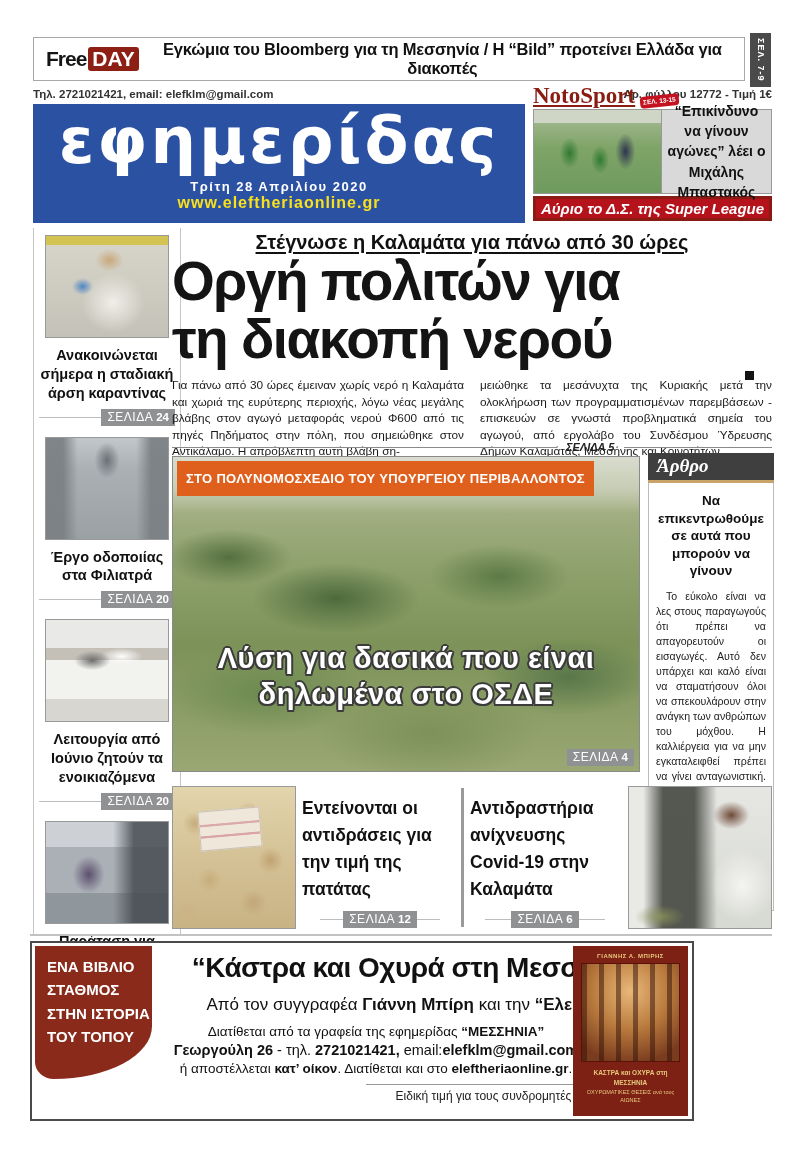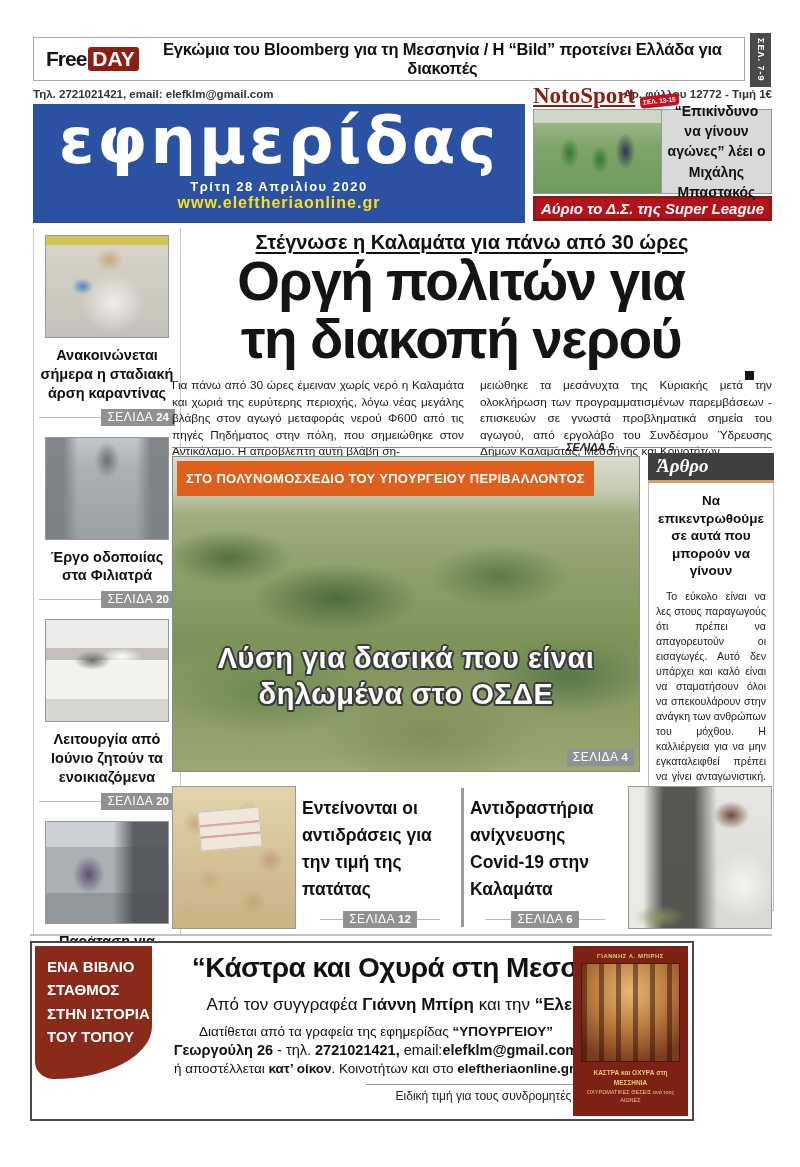--- a/index.html
+++ b/index.html
@@ -79,21 +79,21 @@
       linear-gradient(180deg,#e9e9e7 0 28%,#c4c0b8 28% 40%,#f2f2ef 40% 78%,#d8d6d0 78%); }
   .ph-fuel { background:
       linear-gradient(90deg,rgba(90,95,100,0) 55%,rgba(70,75,82,.85) 72%),
       radial-gradient(ellipse 22px 26px at 35% 52%,#5c4f6e,rgba(92,79,110,0) 72%),
       linear-gradient(180deg,#cdd1d5 0 25%,#aab0b6 25% 70%,#8f969c 70%); }
 
   
   .kicker { position:absolute; left:172px; top:231px; width:600px; text-align:center;
     font-size:20px; font-weight:bold; color:#111; }
   .kicker span { text-decoration:underline; text-underline-offset:3px; }
-  .headline { position:absolute; left:161px; top:252px; width:600px; text-align:center;
+  .headline { position:absolute; left:172px; top:252px; width:600px; text-align:left;
     font-weight:bold; font-size:55px; line-height:1.06; letter-spacing:-1.5px; color:#141414; }
   .lead { position:absolute; left:172px; top:377px; width:600px; display:flex; gap:16px;
     font-size:11.8px; line-height:1.4; text-align:justify; color:#1a1a1a; }
   .lead > div { flex:1; }
   .end-square { position:absolute; left:745px; top:371px; width:9px; height:9px; background:#141414; }
   .pageref-row { position:absolute; left:172px; top:441px; width:600px; display:flex; align-items:center; gap:10px; }
   .pageref-row .badge-line { background:#8a8a8a; }
   .pageref-label { font-size:11px; font-weight:bold; font-style:italic; color:#222; }
   .pr-left { flex:2.6; } .pr-right { flex:1; }
 
@@ -347,27 +347,27 @@
       <div>ΣΤΑΘΜΟΣ</div>
       <div>ΣΤΗΝ ΙΣΤΟΡΙΑ</div>
       <div>ΤΟΥ ΤΟΠΟΥ</div>
     </div>
     <div class="ad-center">
       <div class="ad-title">“Κάστρα και Οχυρά στη Μεσσηνία”</div>
       <div class="ad-by">
         <span>Από τον συγγραφέα </span><span class="b">Γιάννη Μπίρη</span><span> και την </span><span class="b">“Ελευθερία”</span>
       </div>
       <div class="ad-line3">
-        <span>Διατίθεται από τα γραφεία της εφημερίδας </span><span class="b">“ΥΠΟΥΡΓΕΙΟΥ”</span>
+        <span>Διατίθεται από τα γραφεία της εφημερίδας </span><span class="b">“ΜΕΣΣΗΝΙΑ”</span>
       </div>
       <div class="ad-line4">
         <span class="b">Γεωργούλη 26</span><span> - τηλ. </span><span class="b">2721021421,</span><span> email:</span><span class="b">elefklm@gmail.com</span>
       </div>
       <div class="ad-line5">
-        <span>ή αποστέλλεται </span><span class="b">κατ’ οίκον</span><span>. Κοινοτήτων και στο </span><span class="b">eleftheriaonline.gr</span><span>.</span>
+        <span>ή αποστέλλεται </span><span class="b">κατ’ οίκον</span><span>. Διατίθεται και στο </span><span class="b">eleftheriaonline.gr</span><span>.</span>
       </div>
       <div class="ad-special">Ειδική τιμή για τους συνδρομητές</div>
     </div>
     <div class="ad-qr">
       <span class="qr-finder qf-tl"></span>
         <span class="qr-finder qf-tr"></span>
         <span class="qr-finder qf-bl"></span>
     </div>
     <div class="ad-book">
       <div class="book-author">ΓΙΑΝΝΗΣ Α. ΜΠΙΡΗΣ</div>

